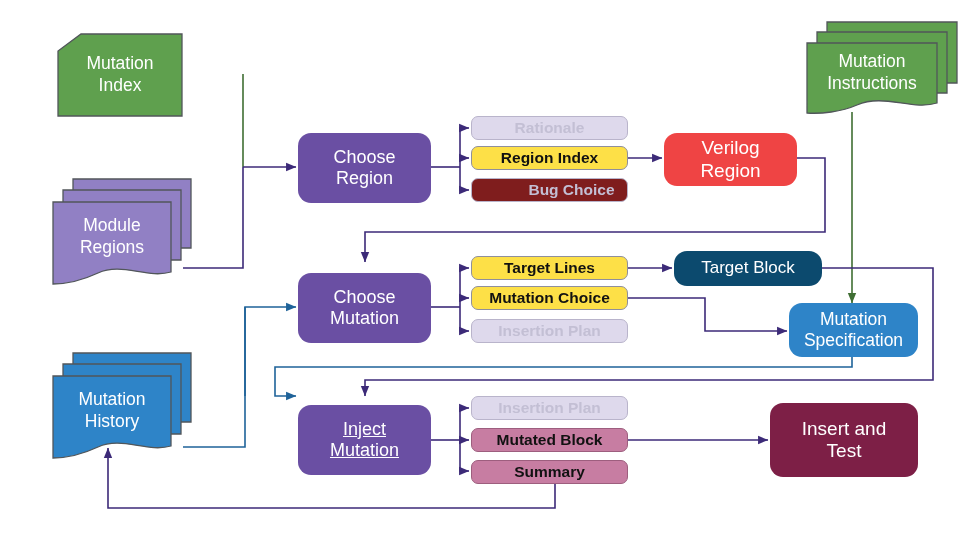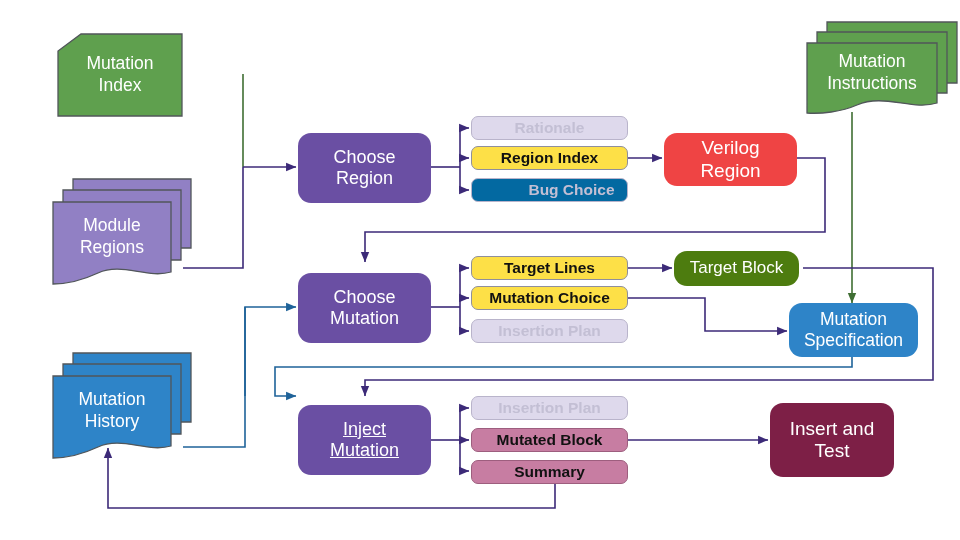--- a/index.html
+++ b/index.html
@@ -141,35 +141,35 @@
       <path d="M11,11 H141 V72 H11 Z" fill="#5fa04e" stroke="#51565a" stroke-width="1.3"></path>
       <path d="M1,22 H131 V82 C106,90 78,72 51,84 C35,91 15,93 1,92 Z" fill="#5fa04e" stroke="#51565a" stroke-width="1.3"></path>
     </svg>
     <div class="lbl" style="left:1px;top:22px;width:130px;height:60px;">Mutation<br>Instructions</div>
   </div>
 
   <div class="node proc big" style="left:298px;top:133px;width:133px;height:70px;background:#6a4fa3;">Choose<br>Region</div>
 
   <div class="node pill muted" style="left:471px;top:116px;width:157px;height:24px;background:#ded9ec;">Rationale</div>
   <div class="node pill active" style="left:471px;top:146px;width:157px;height:24px;">Region Index</div>
-  <div class="node pill muted" style="left:471px;top:178px;width:157px;height:24px;background:#0369a1;padding-left:44px;">Bug Choice</div>
+  <div class="node pill muted" style="left:471px;top:178px;width:157px;height:24px;background:#7f1d1d;padding-left:44px;">Bug Choice</div>
 
   <div class="node proc" style="left:664px;top:133px;width:133px;height:53px;background:#ef4444;">Verilog<br>Region</div>
 
   <div class="node proc big" style="left:298px;top:273px;width:133px;height:70px;background:#6a4fa3;">Choose<br>Mutation</div>
 
   <div class="node pill active" style="left:471px;top:256px;width:157px;height:24px;">Target Lines</div>
   <div class="node pill active" style="left:471px;top:286px;width:157px;height:24px;">Mutation Choice</div>
   <div class="node pill muted" style="left:471px;top:319px;width:157px;height:24px;background:#ded9ec;">Insertion Plan</div>
 
-  <div class="node proc" style="left:674px;top:251px;width:125px;height:35px;background:#4d7c0f;font-size:17px;">Target Block</div>
+  <div class="node proc" style="left:674px;top:251px;width:148px;height:35px;background:#0c4a6e;font-size:17px;">Target Block</div>
 
   <div class="node proc" style="left:789px;top:303px;width:129px;height:54px;background:#2e84c8;font-size:17.5px;">Mutation<br>Specification</div>
 
   <div class="node proc big" style="left:298px;top:405px;width:133px;height:70px;background:#6a4fa3;text-decoration:underline;">Inject<br>Mutation</div>
 
   <div class="node pill muted" style="left:471px;top:396px;width:157px;height:24px;background:#ded9ec;">Insertion Plan</div>
   <div class="node pill pink" style="left:471px;top:428px;width:157px;height:24px;">Mutated Block</div>
   <div class="node pill pink" style="left:471px;top:460px;width:157px;height:24px;">Summary</div>
 
-  <div class="node proc" style="left:770px;top:403px;width:124px;height:74px;background:#7d1f46;">Insert and<br>Test</div>
+  <div class="node proc" style="left:770px;top:403px;width:148px;height:74px;background:#7d1f46;">Insert and<br>Test</div>
 
 </div>
 
 </body></html>

